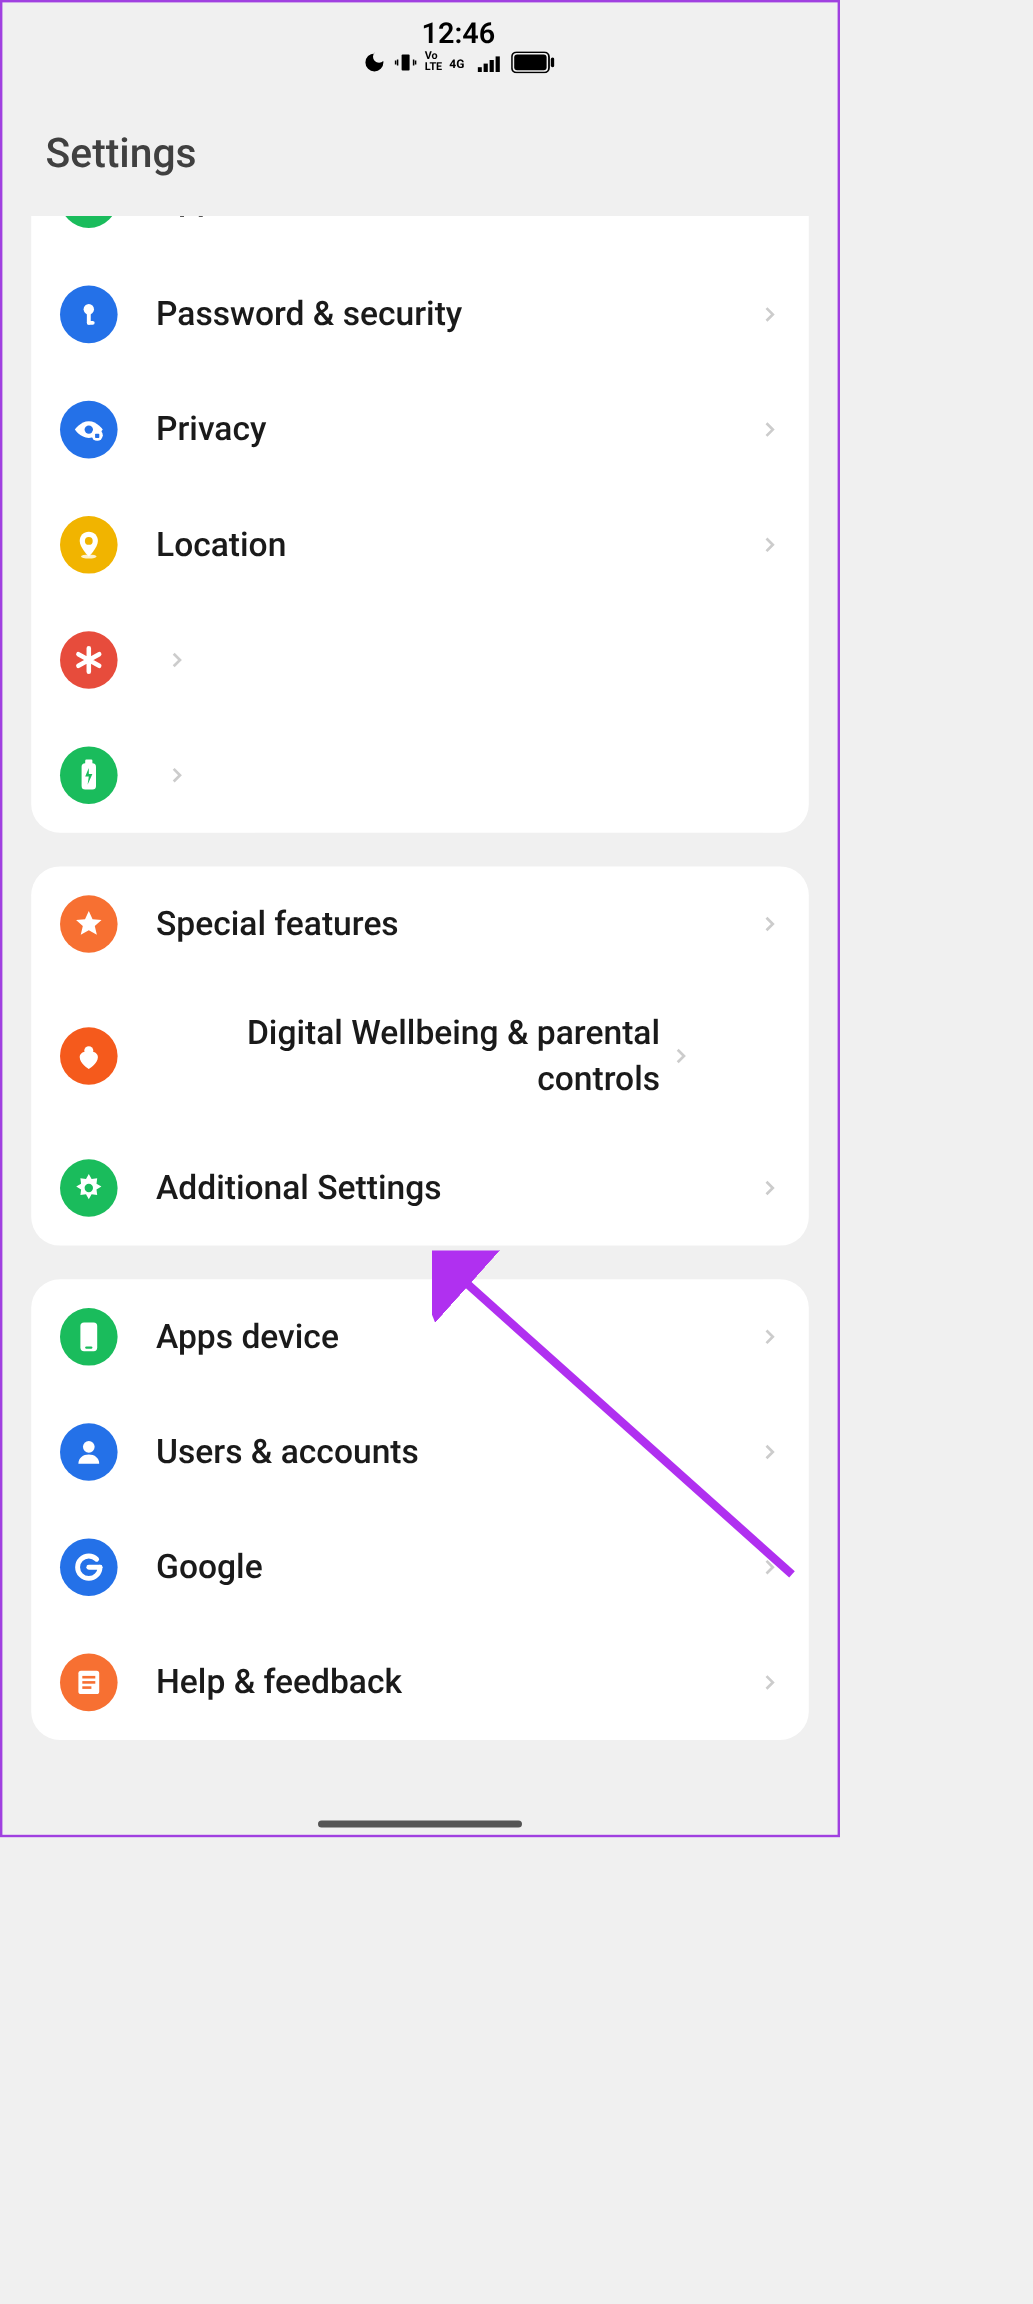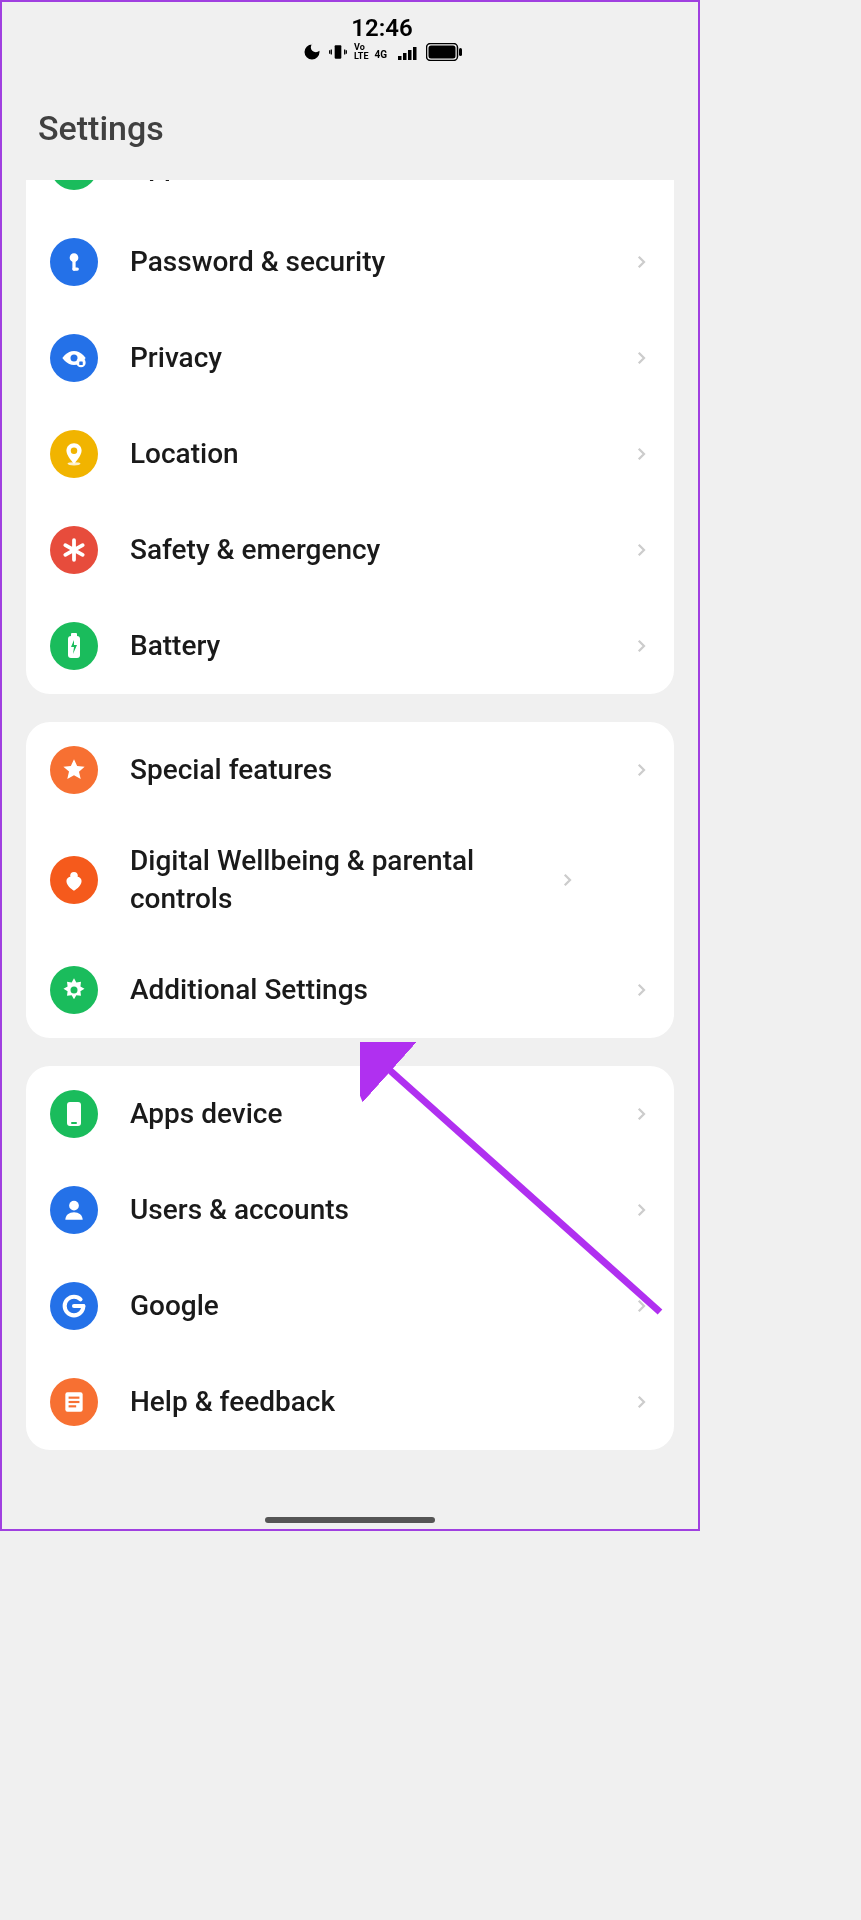--- a/index.html
+++ b/index.html
@@ -203,35 +203,33 @@
           <polyline points="9 5 16 12 9 19"></polyline>
         </svg>
     </div>
 
     <div class="row">
       <div class="icon-circle bg-red">
         <svg width="26" height="26" viewBox="0 0 24 24" fill="#fff">
             <path d="M12 3v18M4 7.5l16 9M20 7.5l-16 9" stroke="#fff" stroke-width="3.5" stroke-linecap="round"></path>
           </svg>
       </div>
-      <div class="row-label">Safety &amp; emergency</div>
       <svg class="chevron" width="18" height="18" viewBox="0 0 24 24" fill="none" stroke="#ccc" stroke-width="3">
           <polyline points="9 5 16 12 9 19"></polyline>
         </svg>
     </div>
 
     <div class="row">
       <div class="icon-circle bg-green">
         <svg width="22" height="28" viewBox="0 0 22 28" fill="#fff">
             <rect x="5" y="4" width="12" height="22" rx="3"></rect>
             <rect x="8" y="1" width="6" height="4" rx="1"></rect>
             <path d="M11 8 L8 15 L11 15 L10 22 L14 13 L11 13 Z" fill="#1abc5c"></path>
           </svg>
       </div>
-      <div class="row-label">Battery</div>
       <svg class="chevron" width="18" height="18" viewBox="0 0 24 24" fill="none" stroke="#ccc" stroke-width="3">
           <polyline points="9 5 16 12 9 19"></polyline>
         </svg>
     </div>
   </div>
 
   <div class="section">
     <div class="row">
       <div class="icon-circle bg-orange">
         <svg width="26" height="26" viewBox="0 0 24 24" fill="#fff">
@@ -244,21 +242,21 @@
         </svg>
     </div>
 
     <div class="row">
       <div class="icon-circle bg-orangered">
         <svg width="26" height="26" viewBox="0 0 24 24" fill="#fff">
             <circle cx="12" cy="8" r="3.5"></circle>
             <path d="M12 22s-7-4-7-9c0-2.5 2-4 4-4s3 1.5 3 1.5S13 9 15 9s4 1.5 4 4c0 5-7 9-7 9z"></path>
           </svg>
       </div>
-      <div class="row-label" style="max-width:420px;">Digital Wellbeing &amp; parental controls</div>
+      <div class="row-label" style="max-width:420px;text-align:right;">Digital Wellbeing &amp; parental controls</div>
       <svg class="chevron" width="18" height="18" viewBox="0 0 24 24" fill="none" stroke="#ccc" stroke-width="3">
           <polyline points="9 5 16 12 9 19"></polyline>
         </svg>
     </div>
 
     <div class="row">
       <div class="icon-circle bg-green">
         <svg width="28" height="28" viewBox="0 0 24 24" fill="#fff">
             <path d="M12 2l2 3.5 4-.5-.5 4 3.5 2-3.5 2 .5 4-4-.5-2 3.5-2-3.5-4 .5.5-4L3 11l3.5-2-.5-4 4 .5z"></path>
             <circle cx="12" cy="12" r="3" fill="#1abc5c"></circle>

